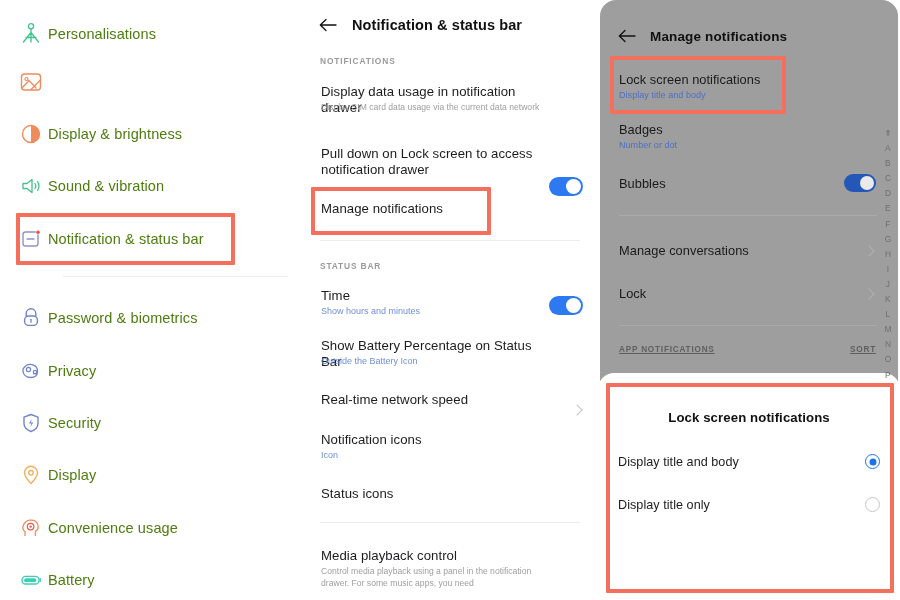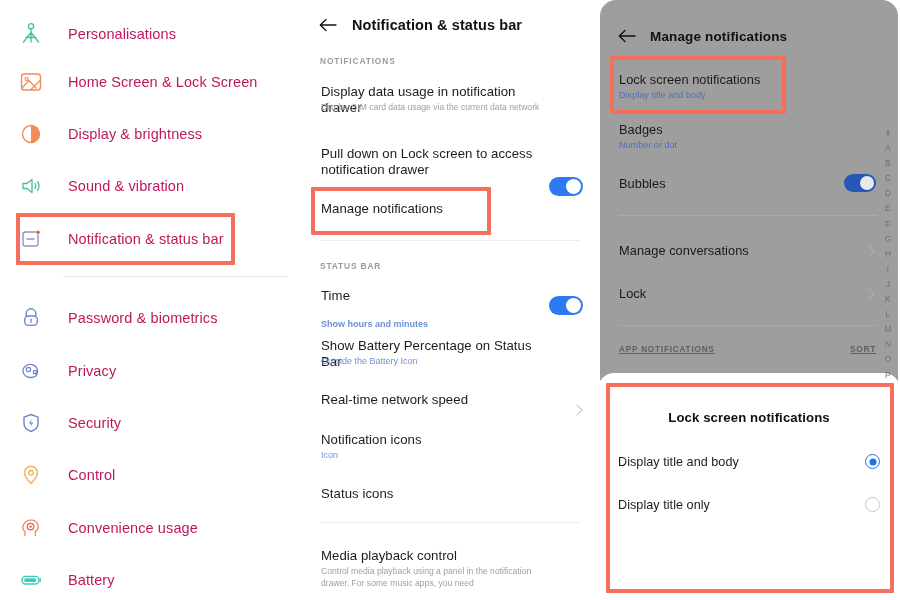--- a/index.html
+++ b/index.html
@@ -36,23 +36,22 @@
     display: flex;
     align-items: center;
   }
   .side-icon {
     width: 34px; height: 34px;
     margin-left: 14px;
     display: flex; align-items: center; justify-content: center;
     flex: none;
   }
   .side-label {
-    margin-left: 20px;
     font-size: 14.5px;
-    color: #be185d;
+    color: #4d7c0f;
     letter-spacing: .1px;
     white-space: nowrap;
   }
   .side-divider {
     position: absolute;
     left: 63px; width: 225px; height: 1px;
     background: #ececec;
   }
 
   
@@ -310,21 +309,20 @@
 
   <div class="side-item" style="top:56px">
     <span class="side-icon">
       <svg width="26" height="26" viewBox="0 0 26 26" fill="none">
         <rect x="3.5" y="5" width="19" height="16" rx="3" stroke="#f08b5c" stroke-width="1.4"></rect>
         <circle cx="8.5" cy="10" r="1.5" stroke="#f08b5c" stroke-width="1.2"></circle>
         <path d="M4 19 L11 11.5 L18 19" stroke="#f08b5c" stroke-width="1.3" stroke-linecap="round"></path>
         <path d="M13 20.5 L22 11.5" stroke="#f08b5c" stroke-width="1.3" stroke-linecap="round"></path>
       </svg>
     </span>
-    <span class="side-label">Home Screen &amp; Lock Screen</span>
   </div>
 
   <div class="side-item" style="top:160px">
     <span class="side-icon">
       <svg width="26" height="26" viewBox="0 0 26 26" fill="none">
         <path d="M5 10.5 L5 15.5 L9 15.5 L14 19.5 L14 6.5 L9 10.5 Z" stroke="#41c28a" stroke-width="1.3" stroke-linejoin="round"></path>
         <path d="M17 10.5 Q18.8 13 17 15.5" stroke="#41c28a" stroke-width="1.2" stroke-linecap="round"></path>
         <path d="M19.6 8.6 Q22.4 13 19.6 17.4" stroke="#41c28a" stroke-width="1.2" stroke-linecap="round"></path>
       </svg>
     </span>
@@ -388,21 +386,21 @@
     <span class="side-label">Privacy</span>
   </div>
 
   <div class="side-item" style="top:449px">
     <span class="side-icon">
       <svg width="26" height="26" viewBox="0 0 26 26" fill="none">
         <path d="M13 21.5 C13 21.5 19.5 15 19.5 10.8 A6.5 6.5 0 0 0 6.5 10.8 C6.5 15 13 21.5 13 21.5 Z" stroke="#f0b05c" stroke-width="1.4" stroke-linejoin="round"></path>
         <circle cx="13" cy="10.8" r="2.3" stroke="#f0b05c" stroke-width="1.3"></circle>
       </svg>
     </span>
-    <span class="side-label">Control</span>
+    <span class="side-label">Display</span>
   </div>
 
   <div class="side-item" style="top:502px">
     <span class="side-icon">
       <svg width="26" height="26" viewBox="0 0 26 26" fill="none">
         <path d="M7 21 L7 16.5 Q4 14.5 5.2 10.8 Q6.6 6 11.8 5.2 Q18 4.4 19.8 9.6 Q21.2 14 17.4 16.4 L17.4 21" stroke="#f08b5c" stroke-width="1.3" stroke-linejoin="round"></path>
         <circle cx="12.6" cy="11.6" r="3.3" stroke="#ec5b4a" stroke-width="1.2"></circle>
         <circle cx="12.6" cy="11.6" r="1.2" fill="#ec5b4a"></circle>
       </svg>
     </span>
@@ -451,21 +449,21 @@
   <div class="mtitle">Manage notifications</div>
   <div class="chev" style="left:571px; top:203px;"></div>
 </div>
 <div class="redbox" style="left:311px; top:187px; width:180px; height:48px;"></div>
 <div class="mid-divider" style="top:240px;"></div>
 
 <div class="section-cap" style="top:261px;">STATUS BAR</div>
 
 <div class="mrow" style="top:288px;">
   <div class="mtitle">Time</div>
-  <div class="msub blue" style="top:31px;font-weight:bold;">Show hours and minutes</div>
+  <div class="msub blue" style="top:18px;">Show hours and minutes</div>
 </div>
 
 <div class="mrow" style="top:338px;">
   <div class="mtitle">Show Battery Percentage on Status Bar</div>
   <div class="msub blue" style="top:18px;">Outside the Battery Icon</div>
 </div>
 
 <div class="mrow" style="top:392px;">
   <div class="mtitle">Real-time network speed</div>
 

